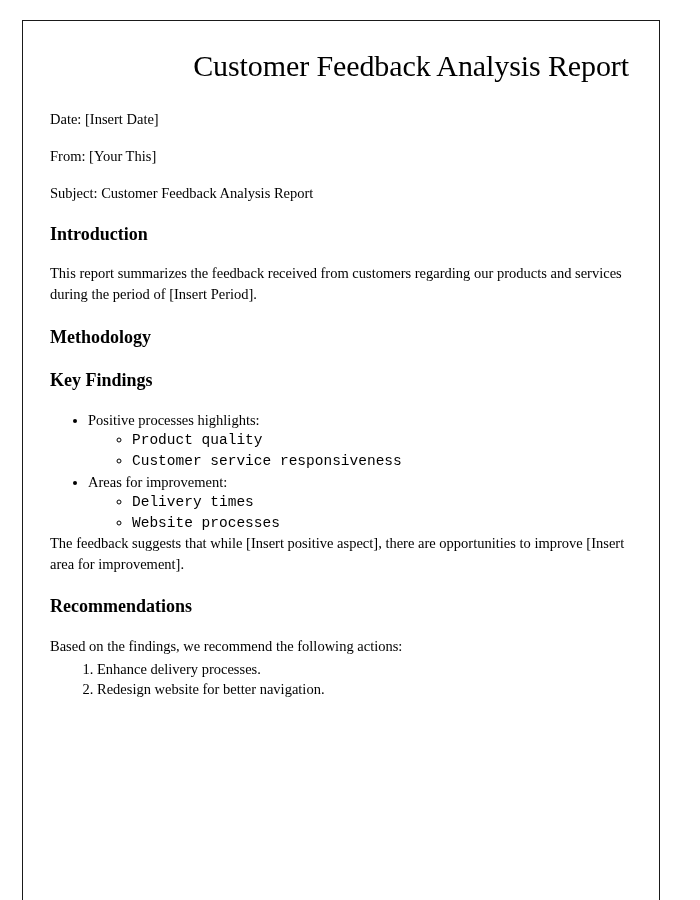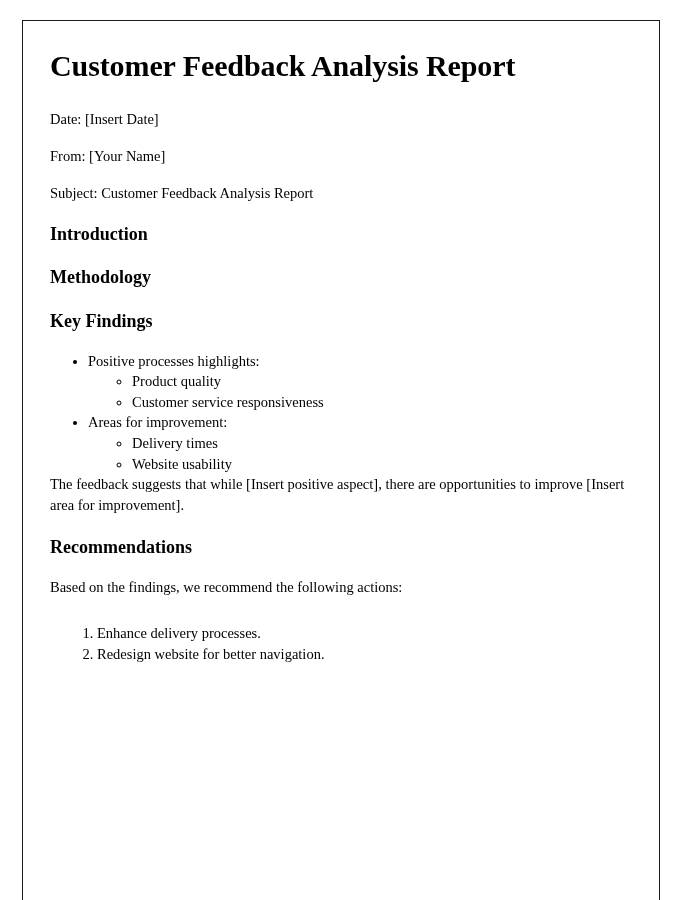--- a/index.html
+++ b/index.html
@@ -27,24 +27,25 @@
     background: #ffffff;
     overflow: hidden;
   }
 
   .doc-body {
     padding: 28px 30px 0 27px;
   }
 
   .doc-title {
     font-size: 30px;
-    font-weight: bold;
+    font-weight: normal;
     line-height: 1.15;
     margin: 0 0 26px 0;
     letter-spacing: -0.1px;
+    text-align: right;
   }
 
   .meta-line {
     font-size: 14.5px;
     line-height: 1.25;
     margin: 4px 0 19px 0;
   }
 
   .section-heading {
     font-size: 18px;
@@ -67,66 +68,68 @@
   }
   ul.bullets > li {
     font-size: 14.5px;
     line-height: 1.42;
     margin: 0;
   }
   ul.sub-bullets {
     margin: 0;
     padding-left: 44px;
     list-style-type: circle;
+    font-family: Liberation Mono, monospace;
   }
   ul.sub-bullets > li {
     font-size: 14.5px;
     line-height: 1.42;
   }
 
   ol.numbered {
-    margin: 26px 0 0 0;
+    margin: 2px 0 0 0;
     padding-left: 47px;
     list-style-type: decimal;
   }
   ol.numbered > li {
     font-size: 14.5px;
     line-height: 1.42;
   }
 </style>
 </head>
 <body>
 
 <div class="page-frame">
   <div class="doc-body">
 
     <h1 class="doc-title">Customer Feedback Analysis Report</h1>
 
     <p class="meta-line">Date: [Insert Date]</p>
-    <p class="meta-line">From: [Your Name]</p>
+    <p class="meta-line">From: [Your This]</p>
     <p class="meta-line">Subject: Customer Feedback Analysis Report</p>
 
     <h2 class="section-heading">Introduction</h2>
+    <p class="body-text">This report summarizes the feedback received from customers regarding our products and services during the period of [Insert Period].</p>
 
     <h2 class="section-heading">Methodology</h2>
 
     <h2 class="section-heading">Key Findings</h2>
     <ul class="bullets">
       <li>
         <span>Positive processes highlights:</span>
         <ul class="sub-bullets">
           <li>Product quality</li>
           <li>Customer service responsiveness</li>
         </ul>
       </li>
       <li>
         <span>Areas for improvement:</span>
         <ul class="sub-bullets">
           <li>Delivery times</li>
-          <li>Website usability</li>
+          <li>Website processes</li>
         </ul>
       </li>
     </ul>
 
     <p class="body-text">The feedback suggests that while [Insert positive aspect], there are opportunities to improve [Insert area for improvement].</p>
 
     <h2 class="section-heading">Recommendations</h2>
     <p class="body-text">Based on the findings, we recommend the following actions:</p>
     <ol class="numbered">
       <li>Enhance delivery processes.</li>

